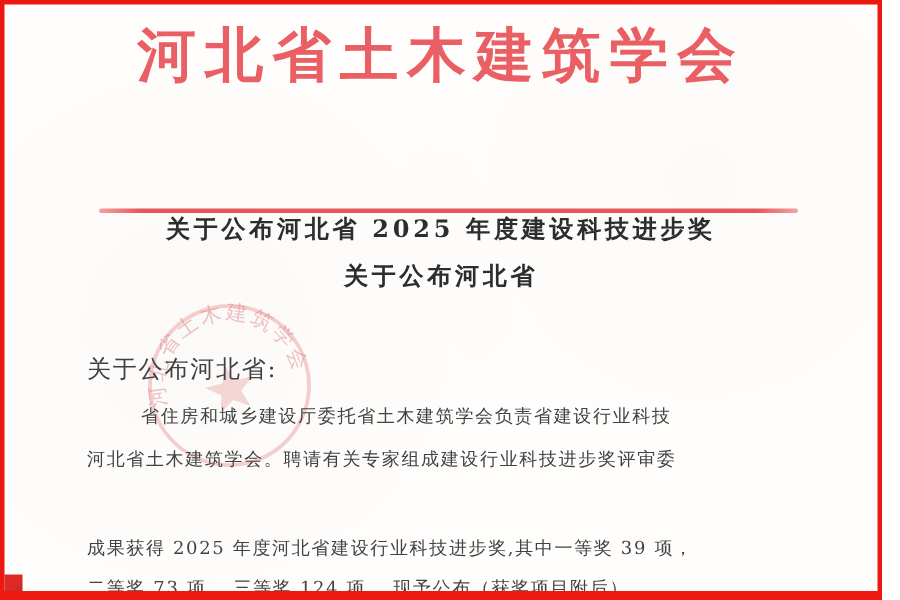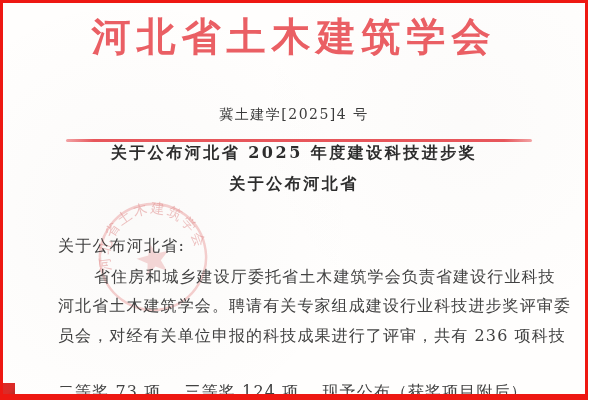--- a/index.html
+++ b/index.html
@@ -82,21 +82,21 @@
     top: 233px;
     font-size: 16px;
     letter-spacing: 1.2px;
     color: #404040;
   }
   .body-line {
     position: absolute;
     left: 55px;
     width: 492px;
     margin: 0;
-    font-size: 16px;
+    font-size: 12px;
     letter-spacing: 1.1px;
     line-height: 20px;
     color: #424242;
     white-space: nowrap;
   }
   .body-line.indent { padding-left: 36px; }
   .bl-1 { top: 264px; }
   .bl-2 { top: 293px; }
   .bl-3 { top: 323px; }
   .bl-4 { top: 352px; }
@@ -111,21 +111,20 @@
     opacity: 0.9;
   }
 </style>
 </head>
 <body>
 
 <div class="page">
 
   <h1 class="org-title">河北省土木建筑学会</h1>
 
-  <div class="doc-number">冀土建学[2025]4 号</div>
 
   <div class="red-separator"></div>
 
   <div class="doc-title">
     <div>关于公布河北省 2025 年度建设科技进步奖</div>
     <div>关于公布河北省</div>
   </div>
 
   <div class="seal">
     <svg width="114" height="114" viewBox="0 0 114 114">
@@ -135,18 +134,18 @@
         <textPath href="#seal-arc" startOffset="50%" text-anchor="middle">河北省土木建筑学会</textPath>
       </text>
       <polygon points="57,43 61.2,54.4 73.3,54.7 63.8,62.1 67.2,73.7 57,66.9 46.8,73.7 50.2,62.1 40.7,54.7 52.8,54.4" fill="rgba(221,110,110,0.35)"></polygon>
     </svg>
   </div>
 
   <div class="salutation">关于公布河北省:</div>
 
   <p class="body-line indent bl-1">省住房和城乡建设厅委托省土木建筑学会负责省建设行业科技</p>
   <p class="body-line bl-2">河北省土木建筑学会。聘请有关专家组成建设行业科技进步奖评审委</p>
-  <p class="body-line bl-3">员会，对经有关单位申报的科技成果进行了评审，共有 236 项科技</p>
+  <p class="body-line bl-4">成果获得 2025 年度河北省建设行业科技进步奖,其中一等奖 39 项，</p>
   <p class="body-line bl-5">二等奖 73 项， 三等奖 124 项， 现予公布（获奖项目附后）。</p>
 
   <div class="corner-artifact"></div>
 
 </div>
 
 </body></html>

